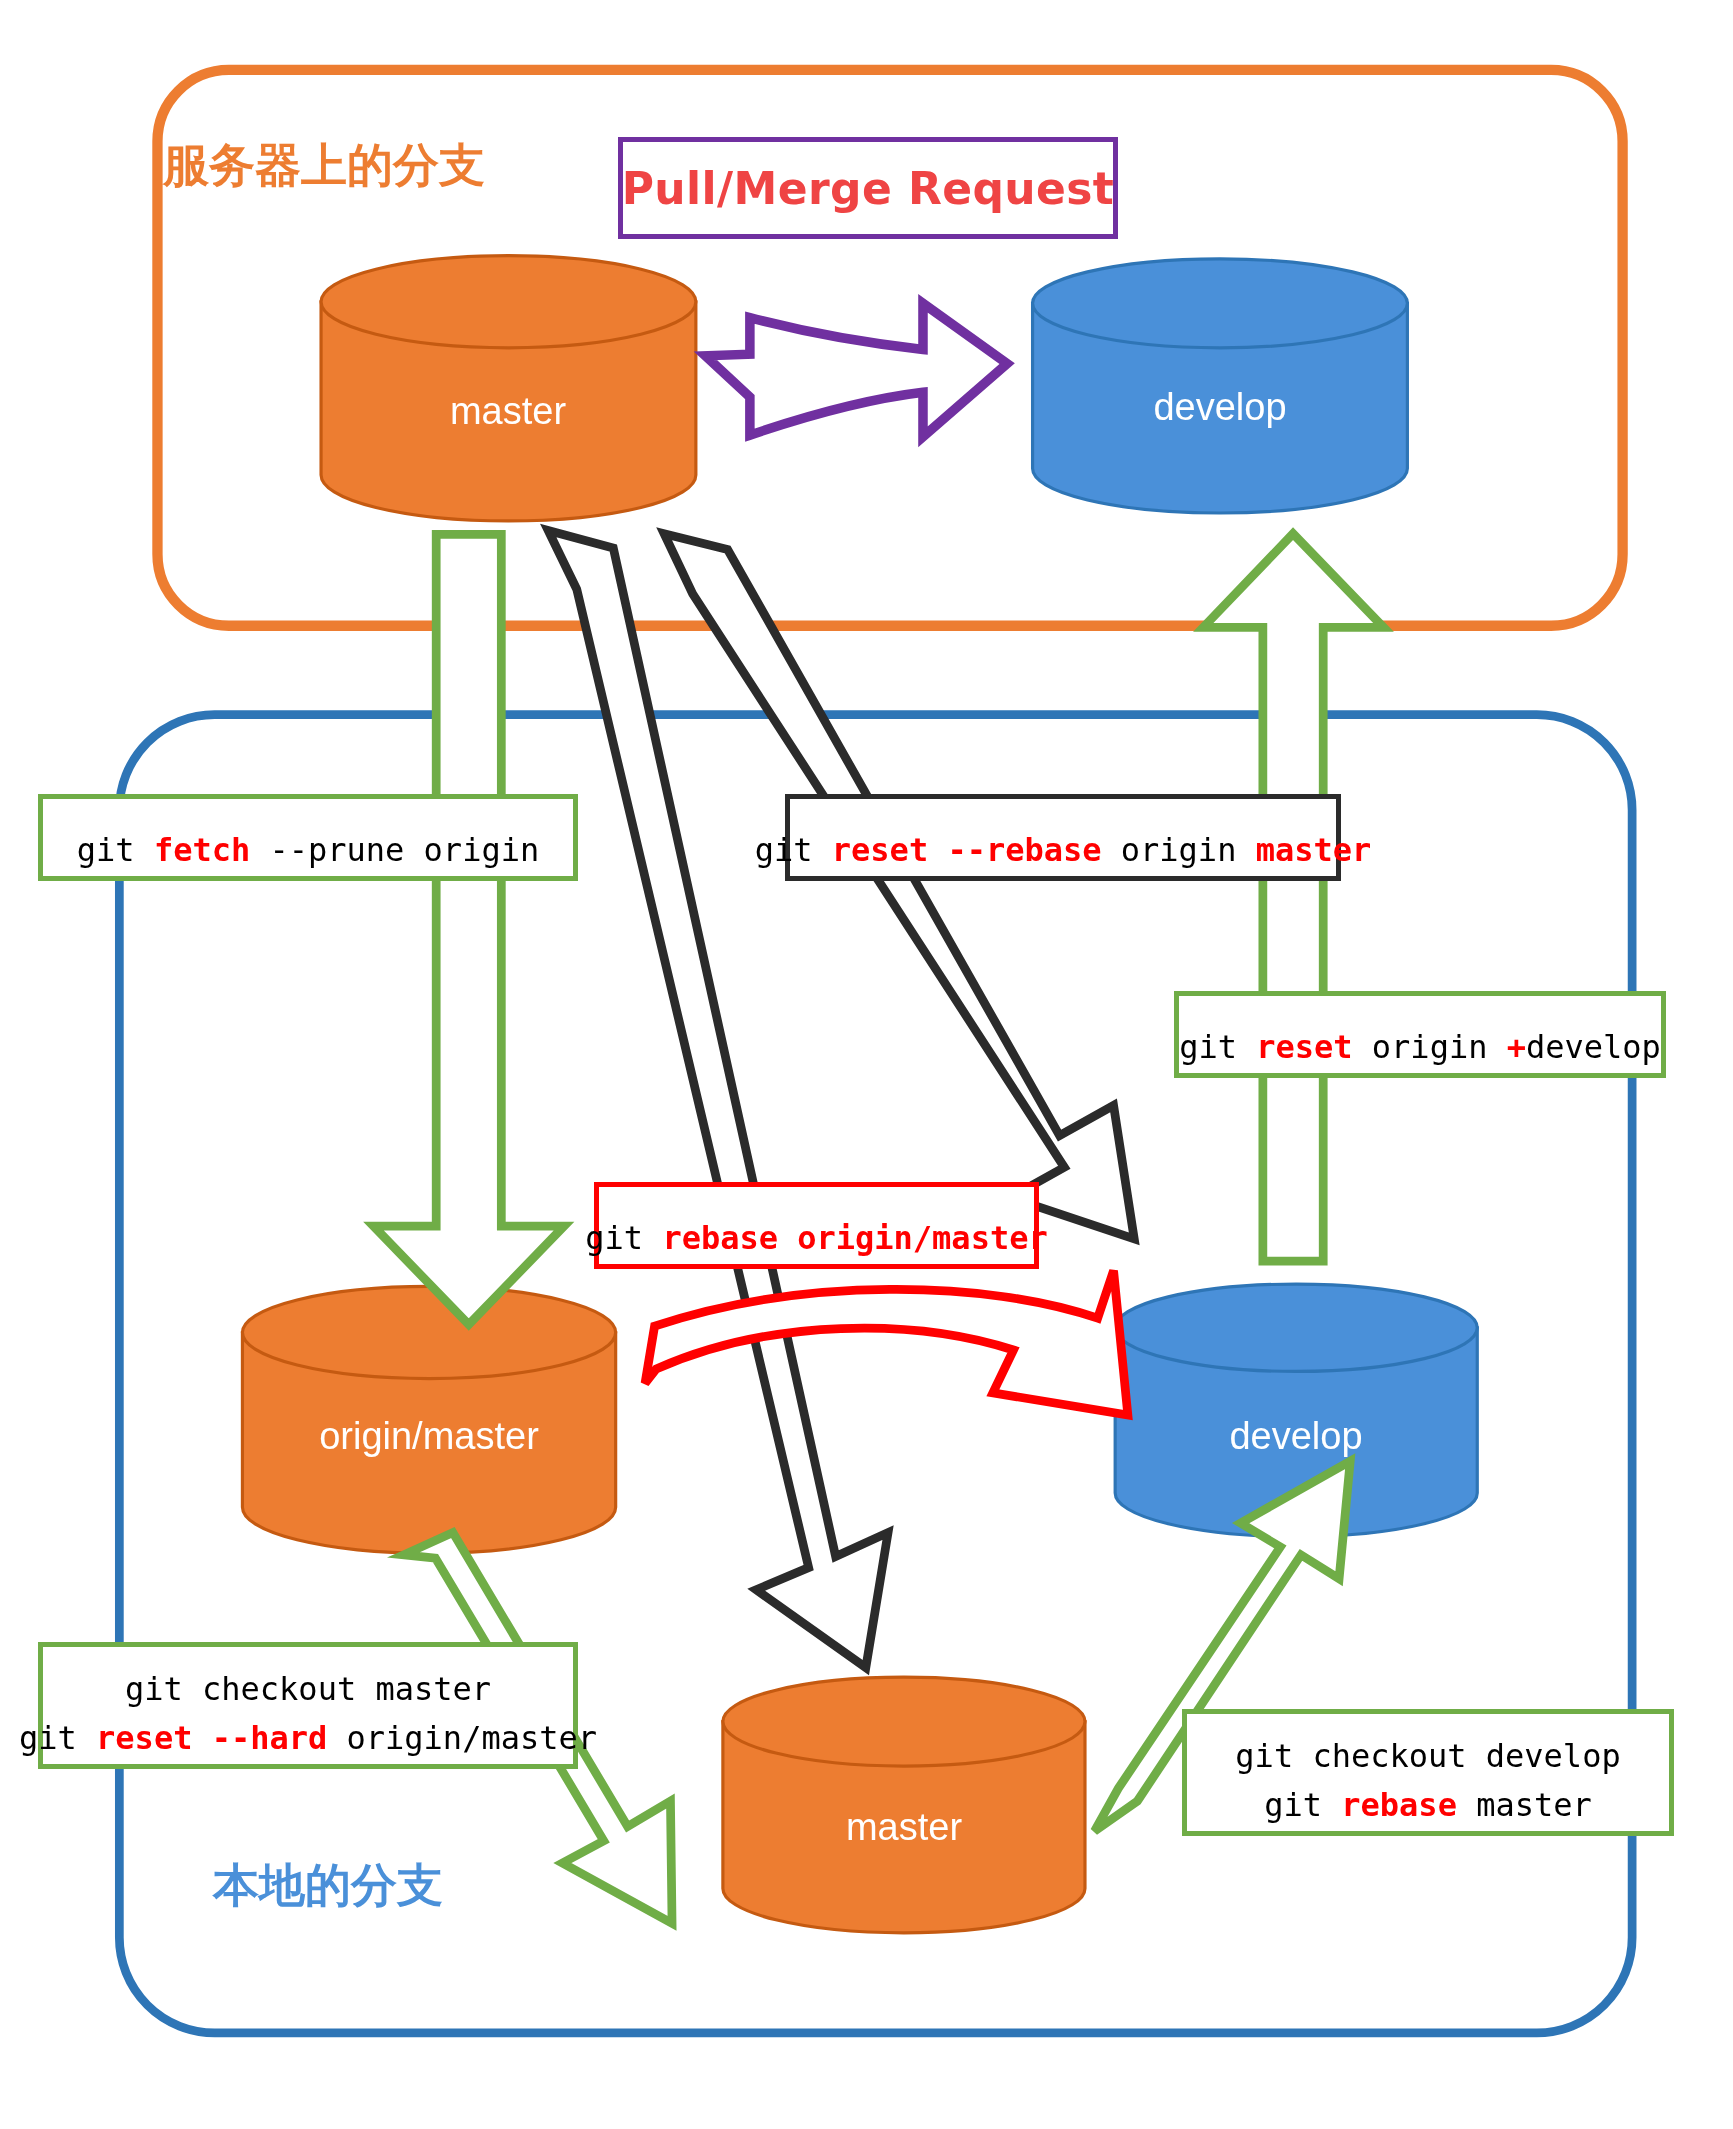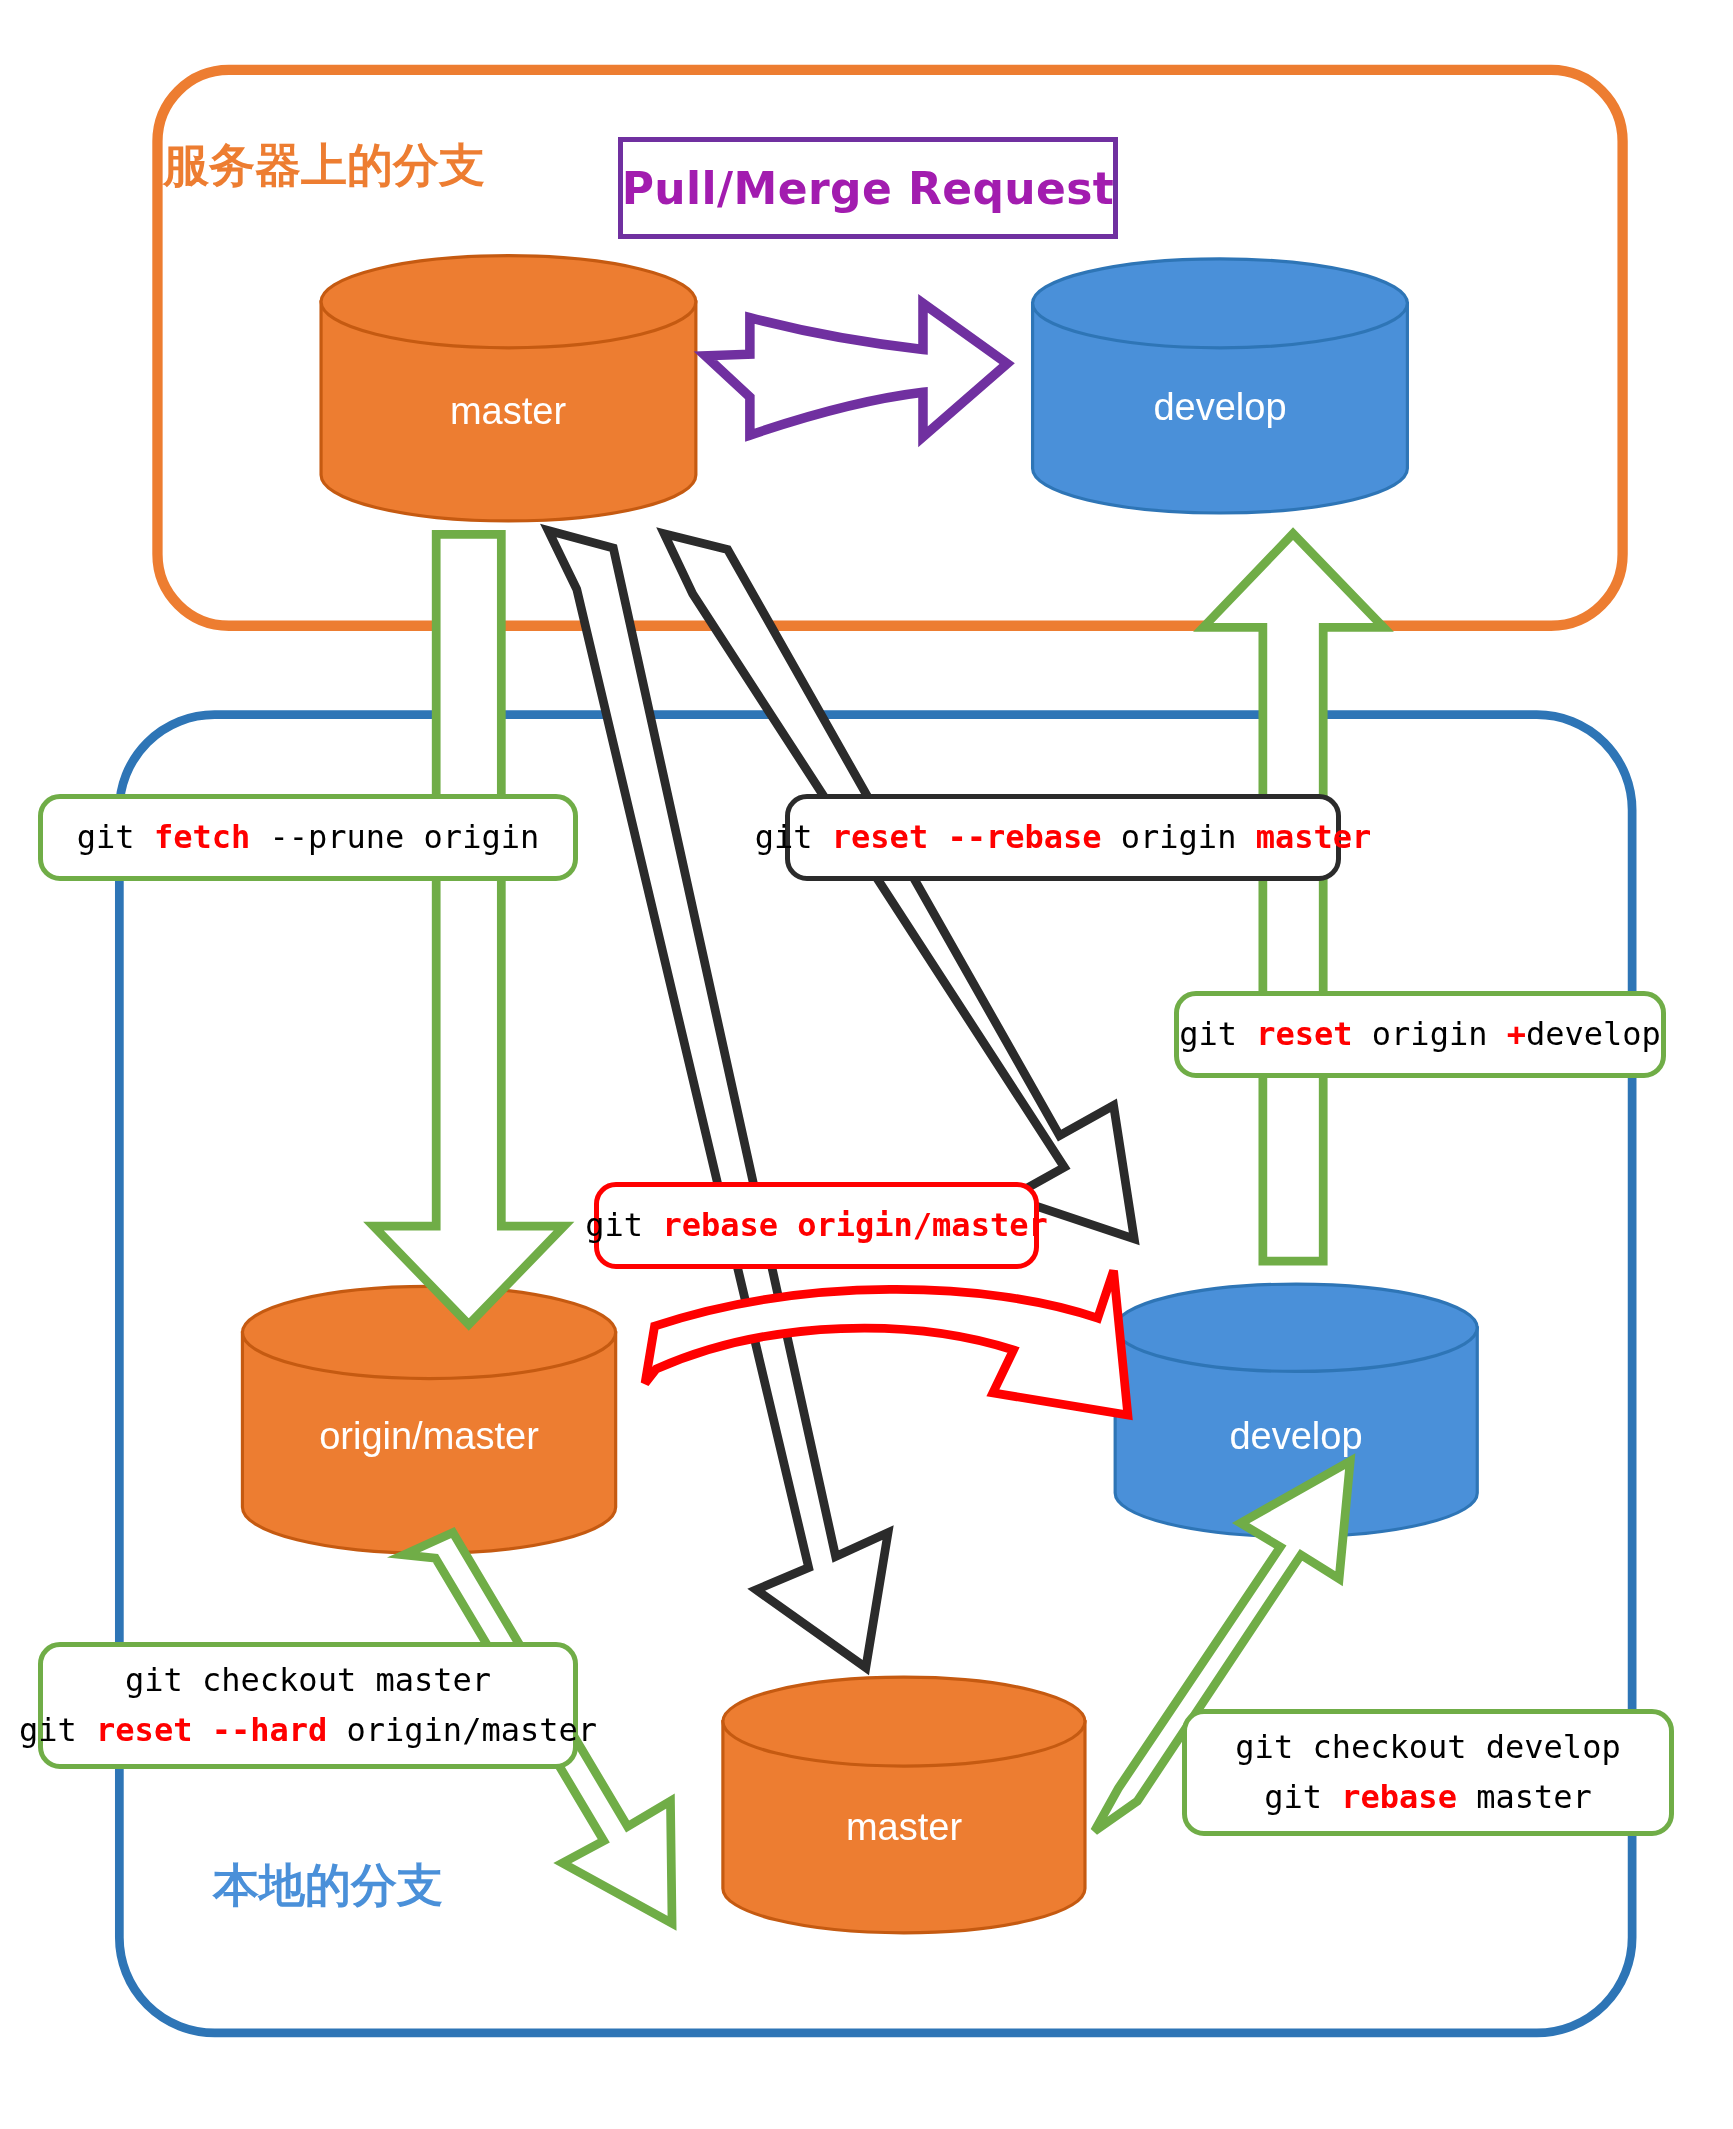--- a/index.html
+++ b/index.html
@@ -21,37 +21,37 @@
   #label-server{left:163px;top:135px;font-size:46px;color:#ED7D31;}
   #label-local{left:213px;top:1855px;font-size:46px;color:#4A90D9;}
 
   
   #pmr-box{
     position:absolute;left:618px;top:137px;width:500px;height:102px;
     border:5.6px solid #7030A0;background:#ffffff;
     display:flex;align-items:center;justify-content:center;box-sizing:border-box;
   }
   #pmr-label{
-    font-size:44px;font-weight:bold;color:#a21caf;letter-spacing:0.4px;white-space:nowrap;
+    font-size:44px;font-weight:bold;color:#ef4444;letter-spacing:0.4px;white-space:nowrap;
     font-family:"DejaVu Sans","Liberation Sans",sans-serif;
   }
 
   
   .cyl-label{
     position:absolute;color:#ffffff;font-size:38px;white-space:nowrap;
     transform:translate(-50%,-50%);text-align:center;
     font-family:"Liberation Sans","DejaVu Sans",sans-serif;
   }
 
   
   .cmd{
     position:absolute;background:#ffffff;box-sizing:border-box;
-    display:flex;flex-direction:column;align-items:center;justify-content:center;
+    display:flex;flex-direction:column;align-items:center;justify-content:flex-end;
     font-family:"DejaVu Sans Mono","Liberation Mono",monospace;
-    font-size:32px;color:#000000;white-space:nowrap;line-height:1.55;border-radius:22px;
+    font-size:32px;color:#000000;white-space:nowrap;line-height:1.55;
   }
   .cmd.green{border:5.6px solid #70AD47;}
   .cmd.black{border:5.6px solid #2b2b2b;}
   .cmd.red{border:5.6px solid #FF0000;margin-left:32px;}
   .cmd .ln{display:block;}
   .cmd .r{color:#FF0000;font-weight:bold;}
   .cmd .k{color:#000000;}
 
   #cmd-fetch{left:38px;top:794px;width:540px;height:87px;}
   #cmd-pull-rebase{left:785px;top:794px;width:556px;height:87px;}

